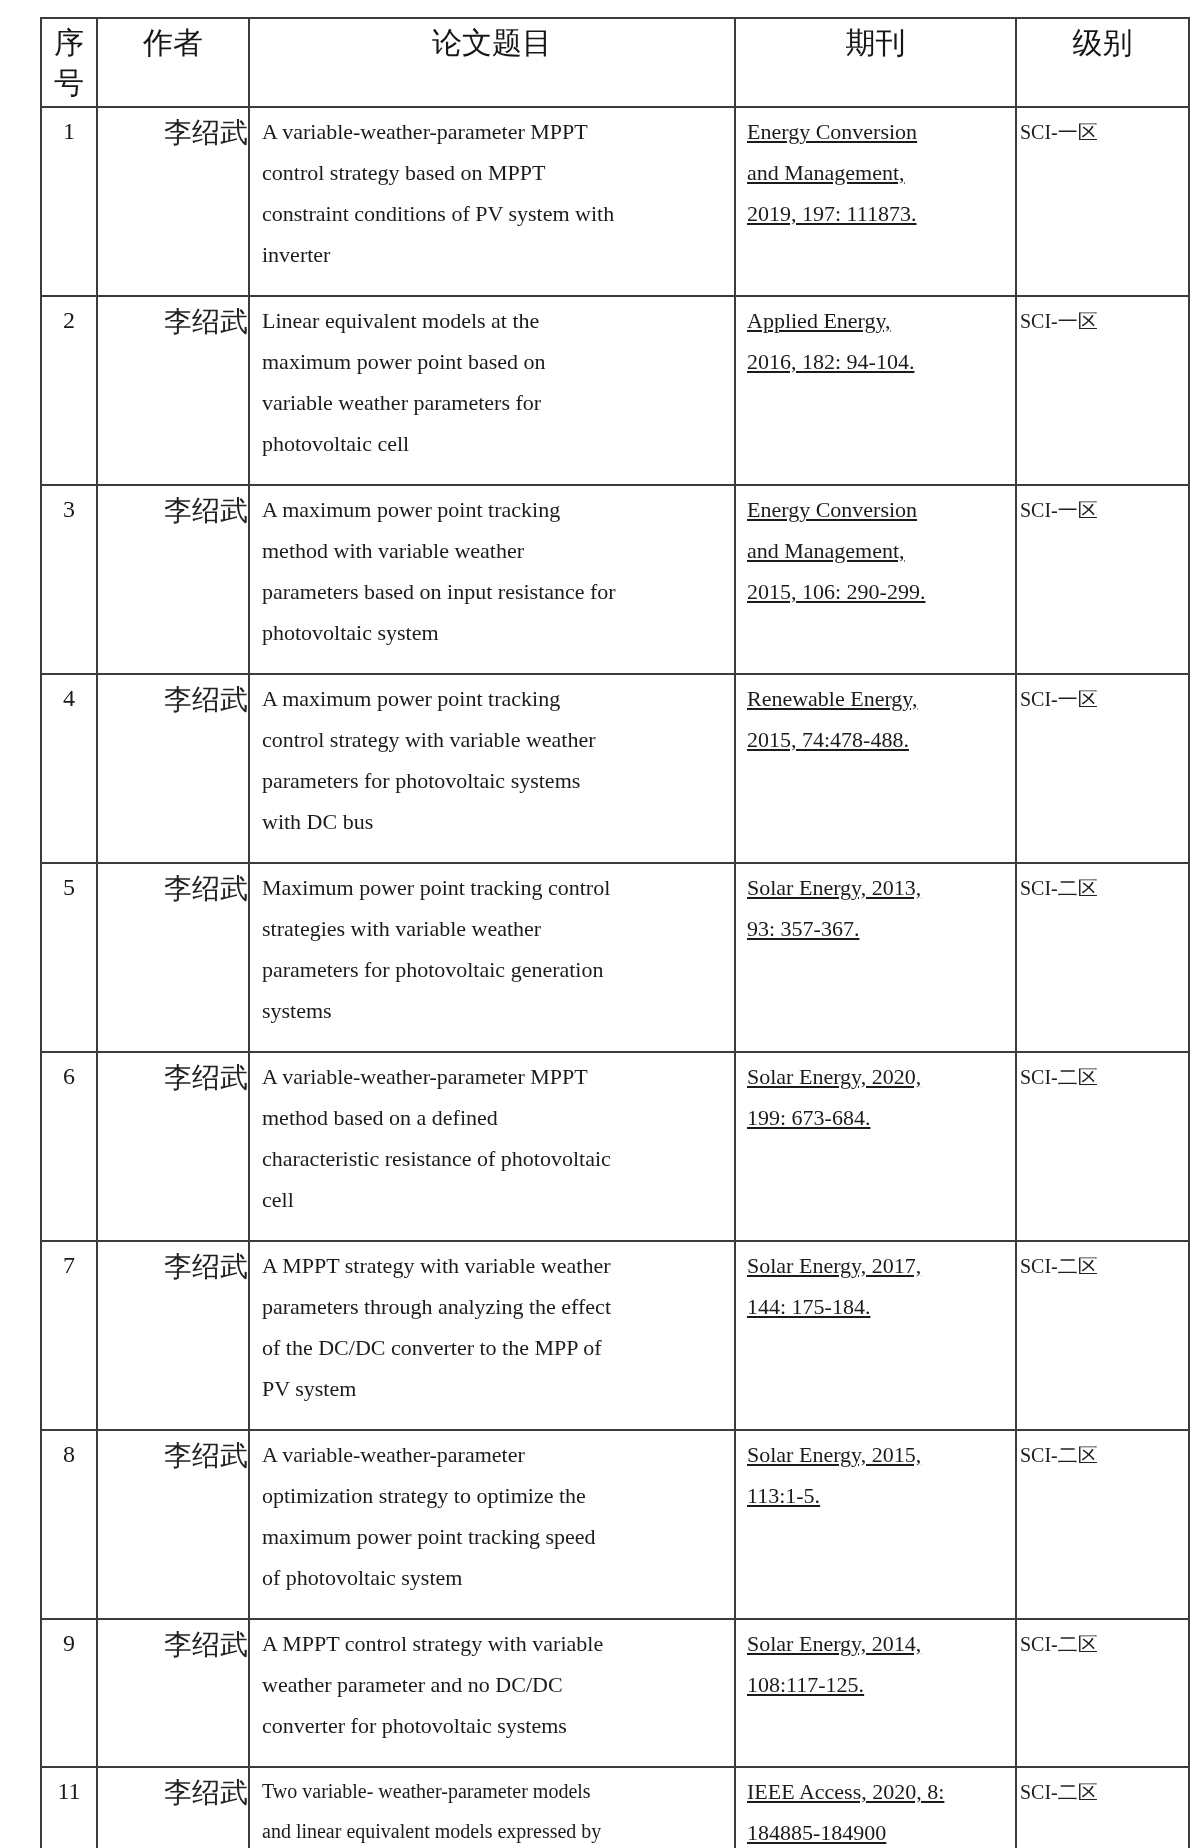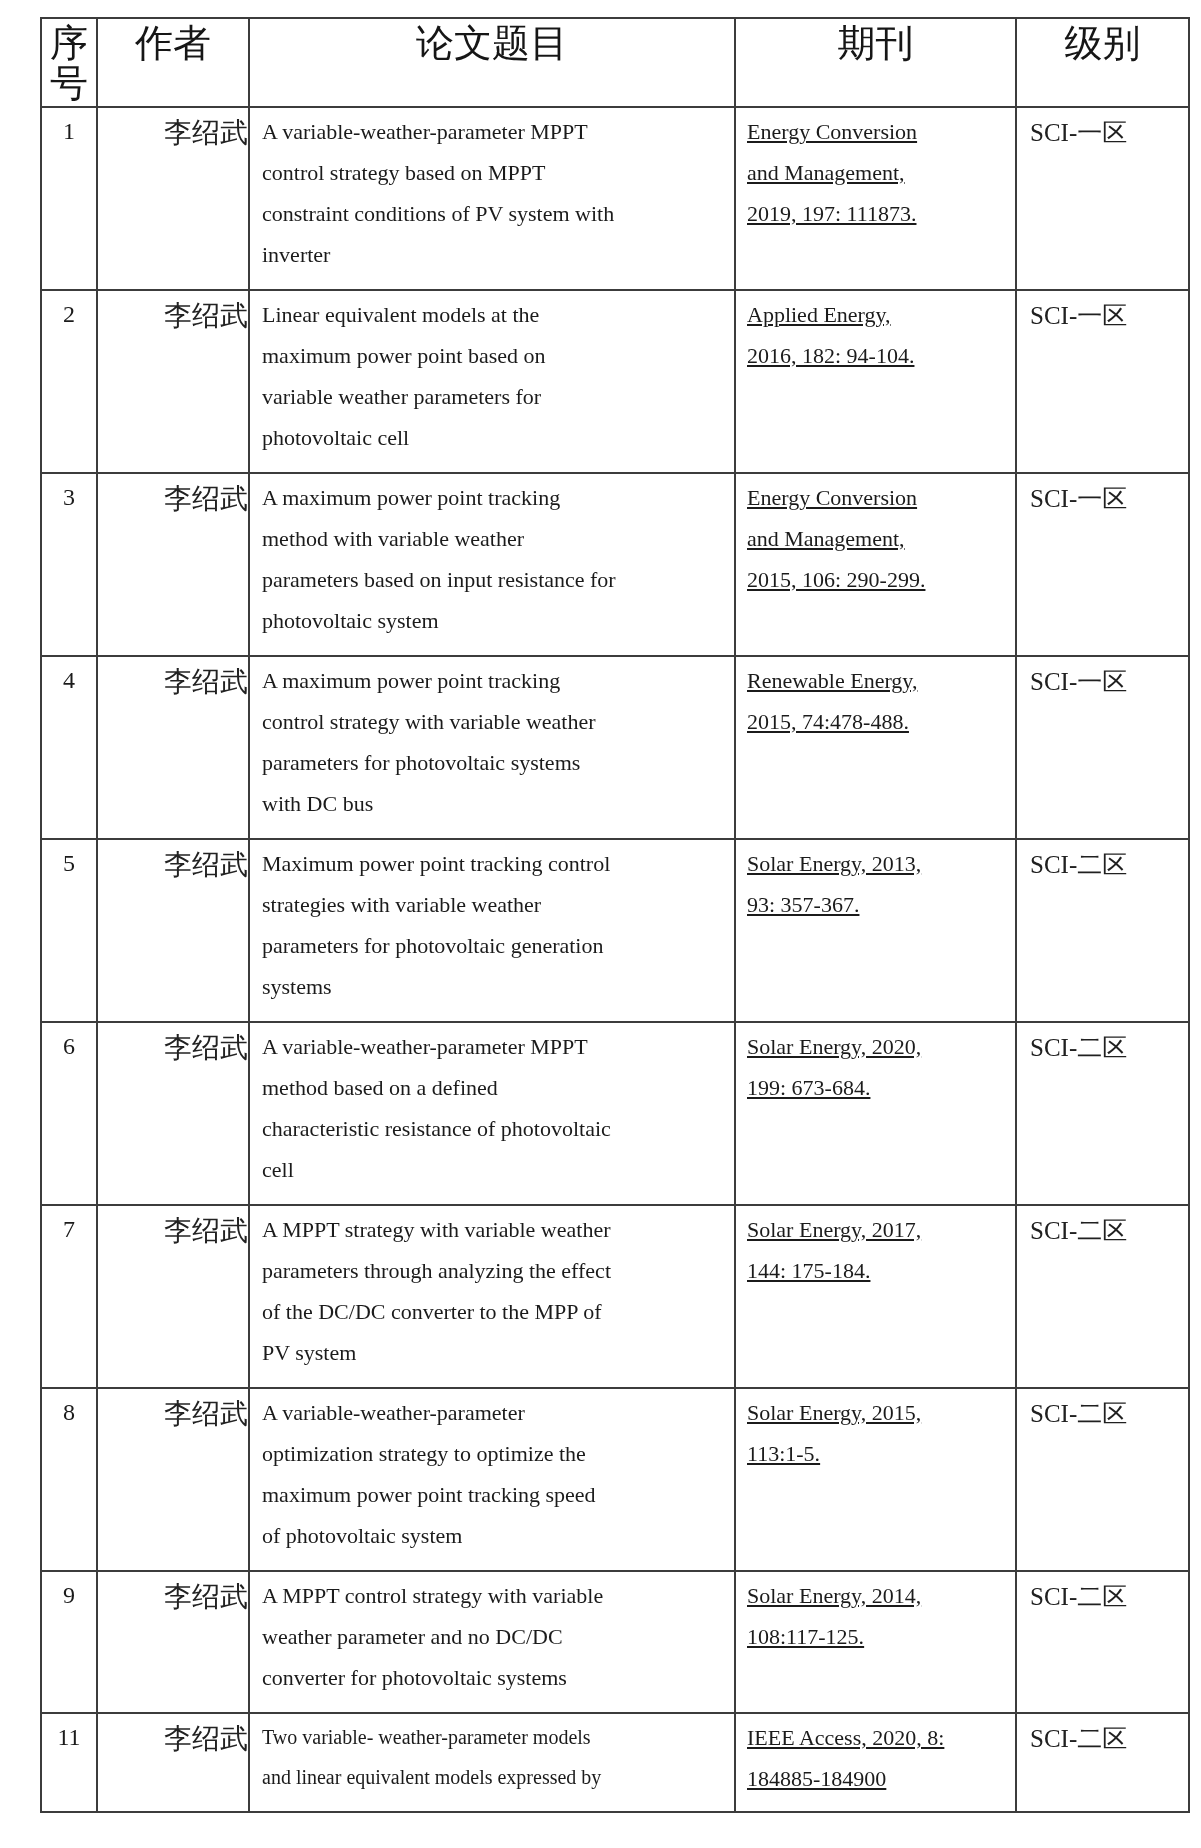--- a/index.html
+++ b/index.html
@@ -31,59 +31,59 @@
     background: #ffffff;
   }
   table.papers th,
   table.papers td {
     border: 2px solid #3c3c3c;
     vertical-align: top;
     overflow: hidden;
   }
   th.hdr {
     font-weight: normal;
-    font-size: 38px;
+    font-size: 30px;
     line-height: 40px;
     padding: 4px 0 3px 0;
     color: #161616;
   }
   td.no {
     text-align: center;
     font-size: 24px;
     line-height: 41px;
     padding: 3px 0 2px 0;
   }
   td.author {
     text-align: right;
     font-size: 28px;
     line-height: 41px;
     padding: 4px 0 14px 0;
     color: #222;
   }
   td.title {
     font-size: 22px;
     line-height: 41px;
-    padding: 3px 10px 14px 12px;
+    padding: 3px 10px 20px 12px;
     white-space: pre-line;
   }
   td.title.small {
     font-size: 20px;
     line-height: 40px;
   }
   td.journal {
     font-size: 22px;
     line-height: 41px;
     padding: 3px 8px 2px 11px;
     white-space: pre-line;
     text-decoration: underline;
   }
   td.level {
-    font-size: 25px;
-    line-height: 41px;
-    padding: 4px 4px 2px 13px;
+    font-size: 20px;
+    line-height: 41px;
+    padding: 4px 4px 2px 3px;
     white-space: nowrap;
     color: #202020;
   }
 </style>
 </head>
 <body>
 
 <div class="page">
 
 

